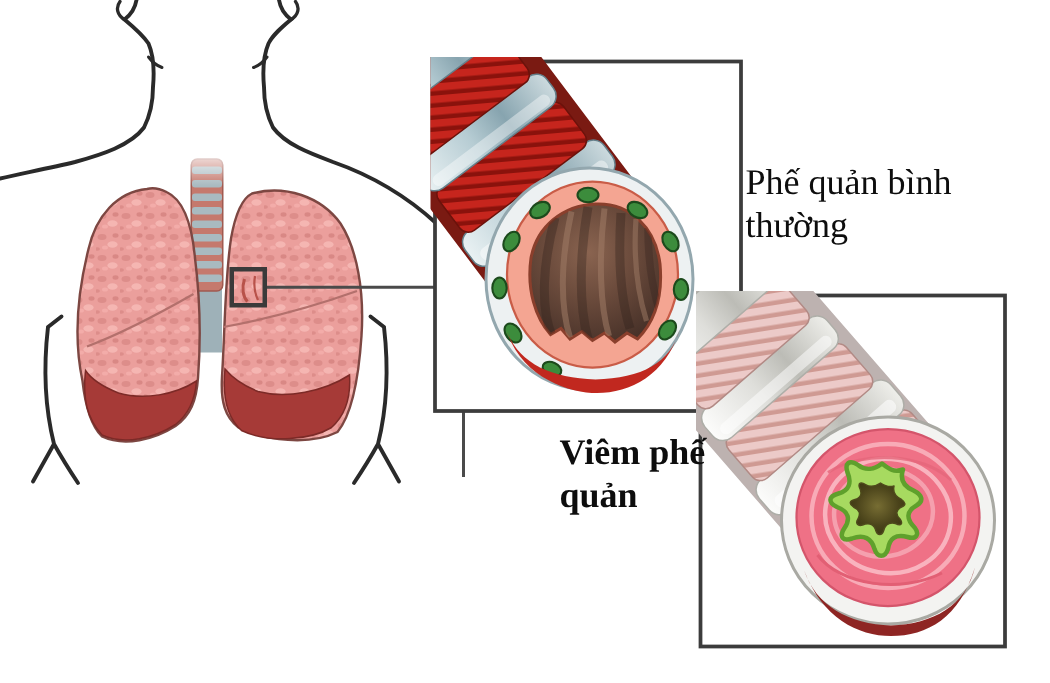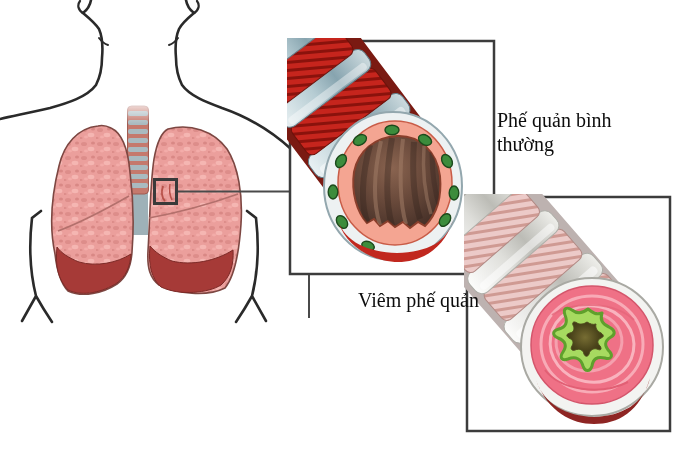--- a/index.html
+++ b/index.html
@@ -2,25 +2,25 @@
 <html><head>
 <meta charset="utf-8">
 <style>
   html,body{margin:0;padding:0;background:#ffffff;}
   .stage{
     position:relative;width:700px;height:455px;overflow:hidden;background:#ffffff;
     font-family:"Liberation Serif","DejaVu Serif",serif;
   }
   .stage svg{position:absolute;left:0;top:0;}
   .fig-label{
-    position:absolute;color:#0d0d0d;font-size:20px;line-height:1.22;
+    position:absolute;color:#0d0d0d;font-size:24px;line-height:1.22;
     font-family:"Liberation Serif","DejaVu Serif",serif;
   }
   .label-normal{left:497px;top:108px;width:140px;}
-  .label-inflamed{left:358px;top:288px;width:122px;}
+  .label-inflamed{left:373px;top:288px;width:122px;font-weight:bold;}
 </style>
 </head>
 <body>
 
 <div class="stage">
 <svg width="700" height="455" viewBox="0 0 700 455">
   <defs>
     <pattern id="lungTex" width="16" height="14" patternUnits="userSpaceOnUse">
       <rect width="16" height="14" fill="#eb9f9c"></rect>
       <ellipse cx="4" cy="4" rx="3" ry="2" fill="#dd8d8a"></ellipse>

